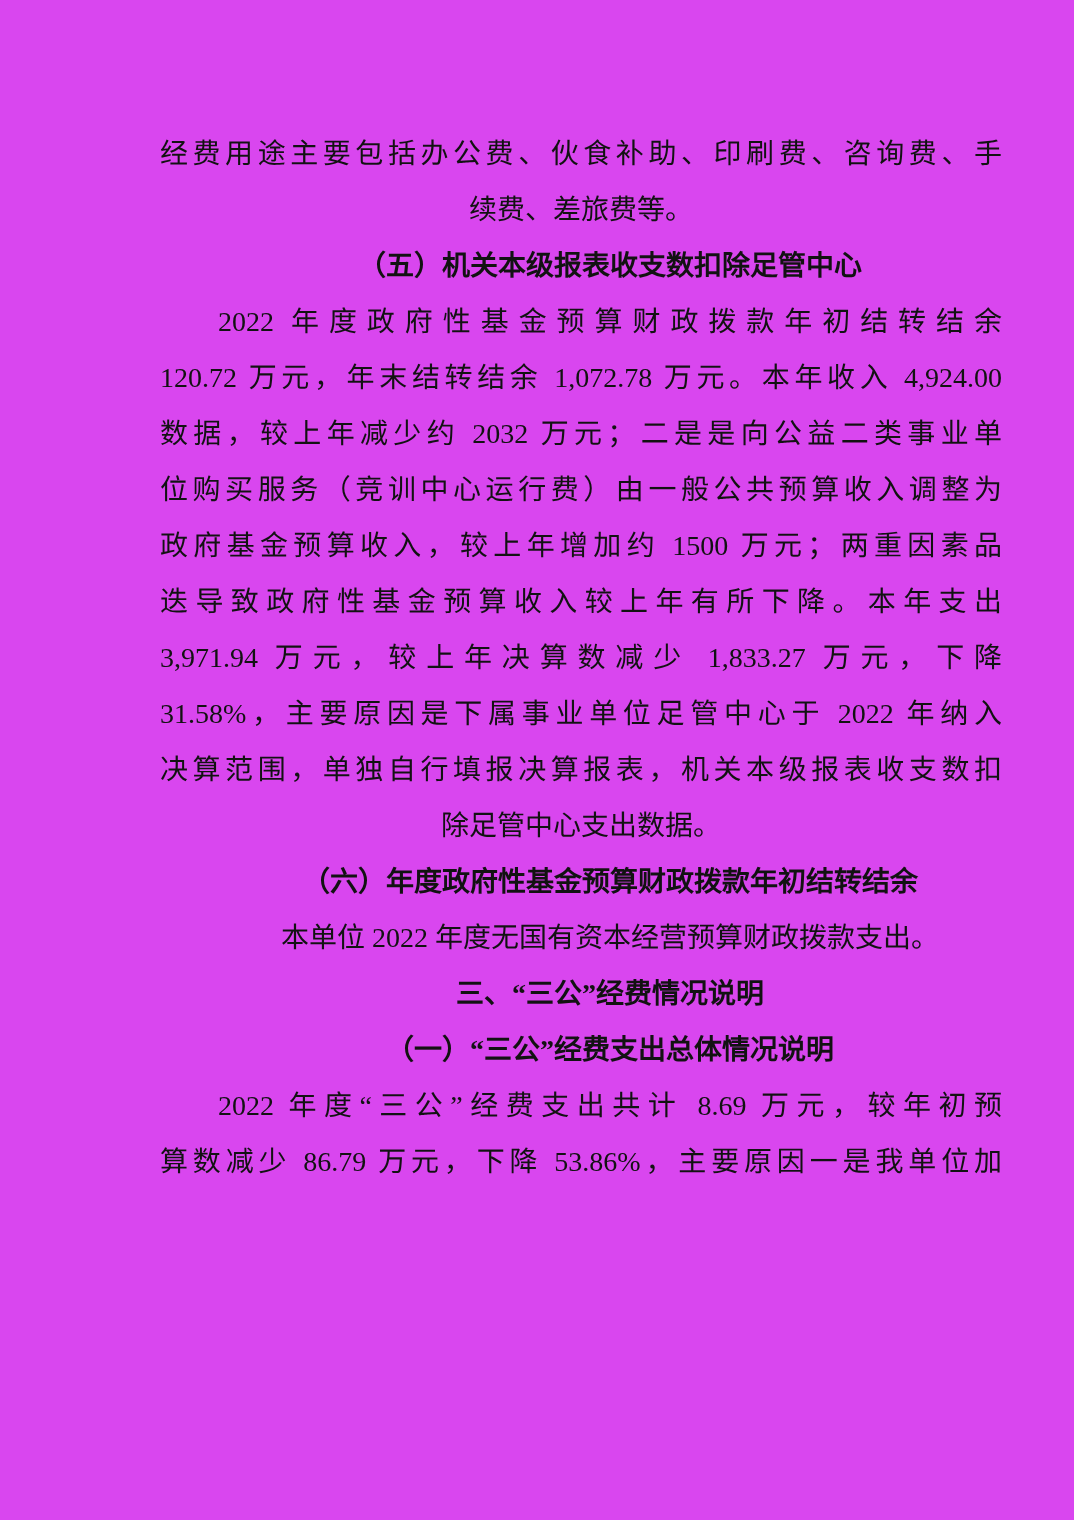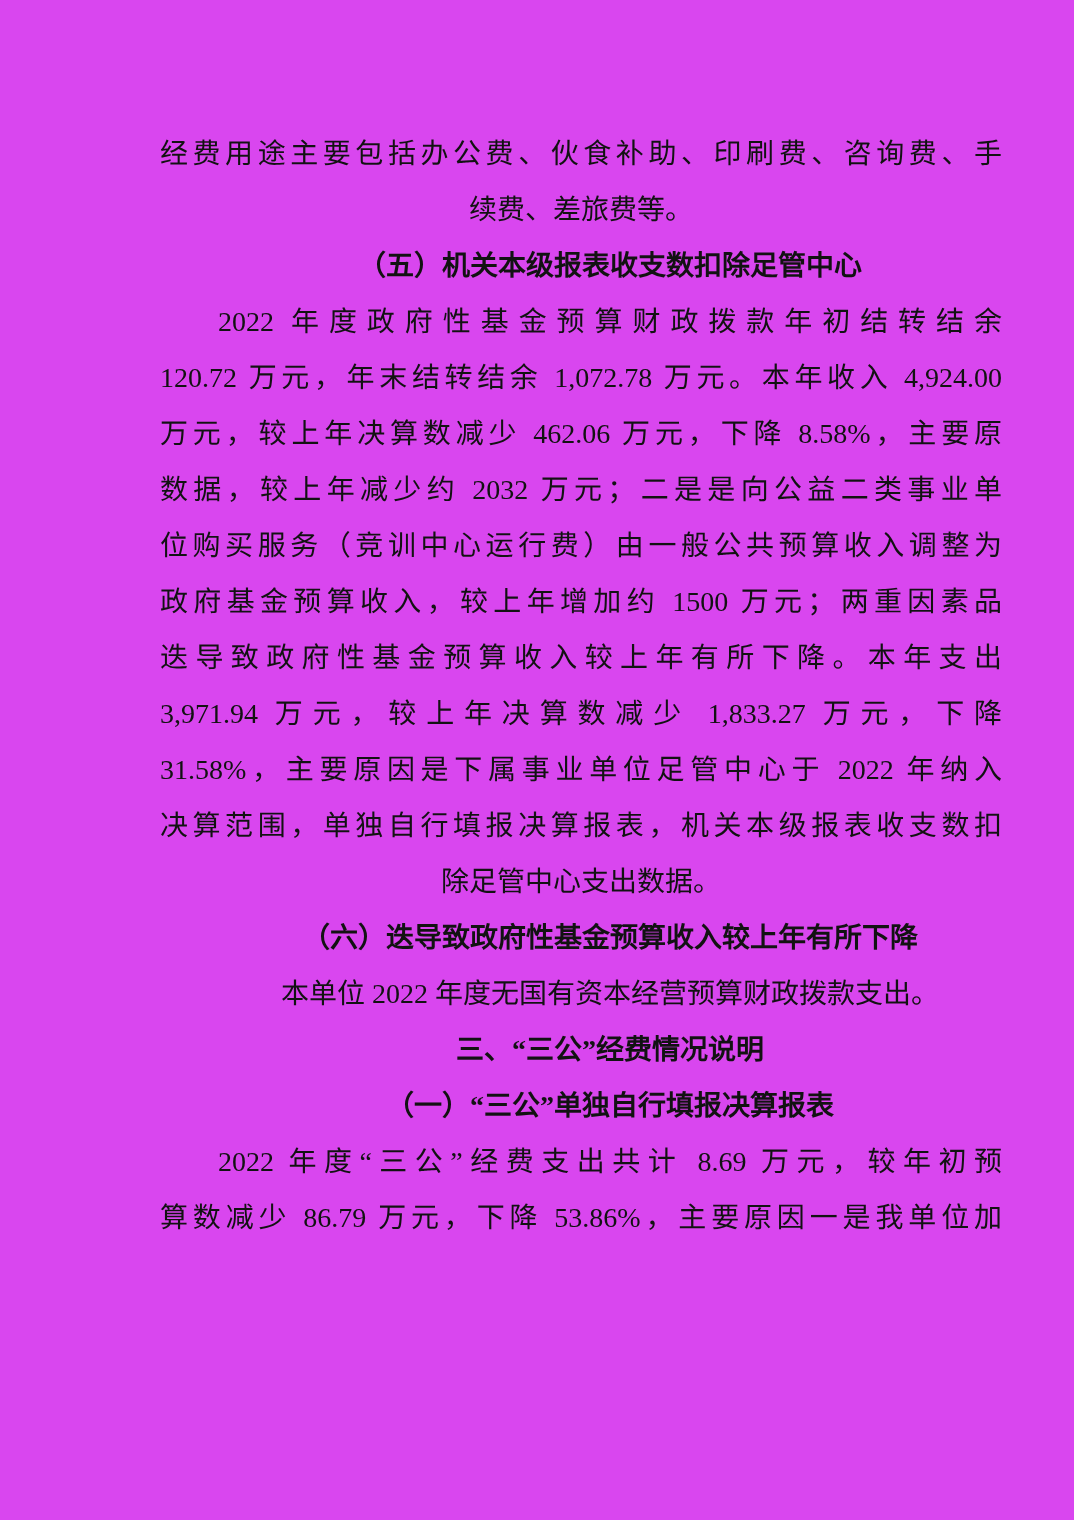--- a/index.html
+++ b/index.html
@@ -48,28 +48,27 @@
 </style>
 </head>
 <body>
 
 <div class="page">
   <div class="line fill">经费用途主要包括办公费、伙食补助、印刷费、咨询费、手</div>
   <div class="line end">续费、差旅费等。</div>
   <div class="line end indent h-kai">（五）机关本级报表收支数扣除足管中心</div>
   <div class="line fill indent">2022 年度政府性基金预算财政拨款年初结转结余</div>
   <div class="line fill">120.72 万元，年末结转结余 1,072.78 万元。本年收入 4,924.00</div>
-  <div class="line fill">万元，较上年决算数减少 462.06 万元，下降 8.58%，主要原</div>
   <div class="line fill">数据，较上年减少约 2032 万元；二是是向公益二类事业单</div>
   <div class="line fill">位购买服务（竞训中心运行费）由一般公共预算收入调整为</div>
   <div class="line fill">政府基金预算收入，较上年增加约 1500 万元；两重因素品</div>
   <div class="line fill">迭导致政府性基金预算收入较上年有所下降。本年支出</div>
   <div class="line fill">3,971.94 万元，较上年决算数减少 1,833.27 万元，下降</div>
   <div class="line fill">31.58%，主要原因是下属事业单位足管中心于 2022 年纳入</div>
   <div class="line fill">决算范围，单独自行填报决算报表，机关本级报表收支数扣</div>
   <div class="line end">除足管中心支出数据。</div>
-  <div class="line end indent h-kai">（六）迭导致政府性基金预算收入较上年有所下降</div>
+  <div class="line end indent h-kai">（六）年度政府性基金预算财政拨款年初结转结余</div>
   <div class="line end indent">本单位 2022 年度无国有资本经营预算财政拨款支出。</div>
   <div class="line end indent h-bold">三、“三公”经费情况说明</div>
-  <div class="line end indent h-kai">（一）“三公”单独自行填报决算报表</div>
+  <div class="line end indent h-kai">（一）“三公”经费支出总体情况说明</div>
   <div class="line fill indent">2022 年度“三公”经费支出共计 8.69 万元，较年初预</div>
   <div class="line fill">算数减少 86.79 万元，下降 53.86%，主要原因一是我单位加</div>
 </div>
 
 </body></html>

